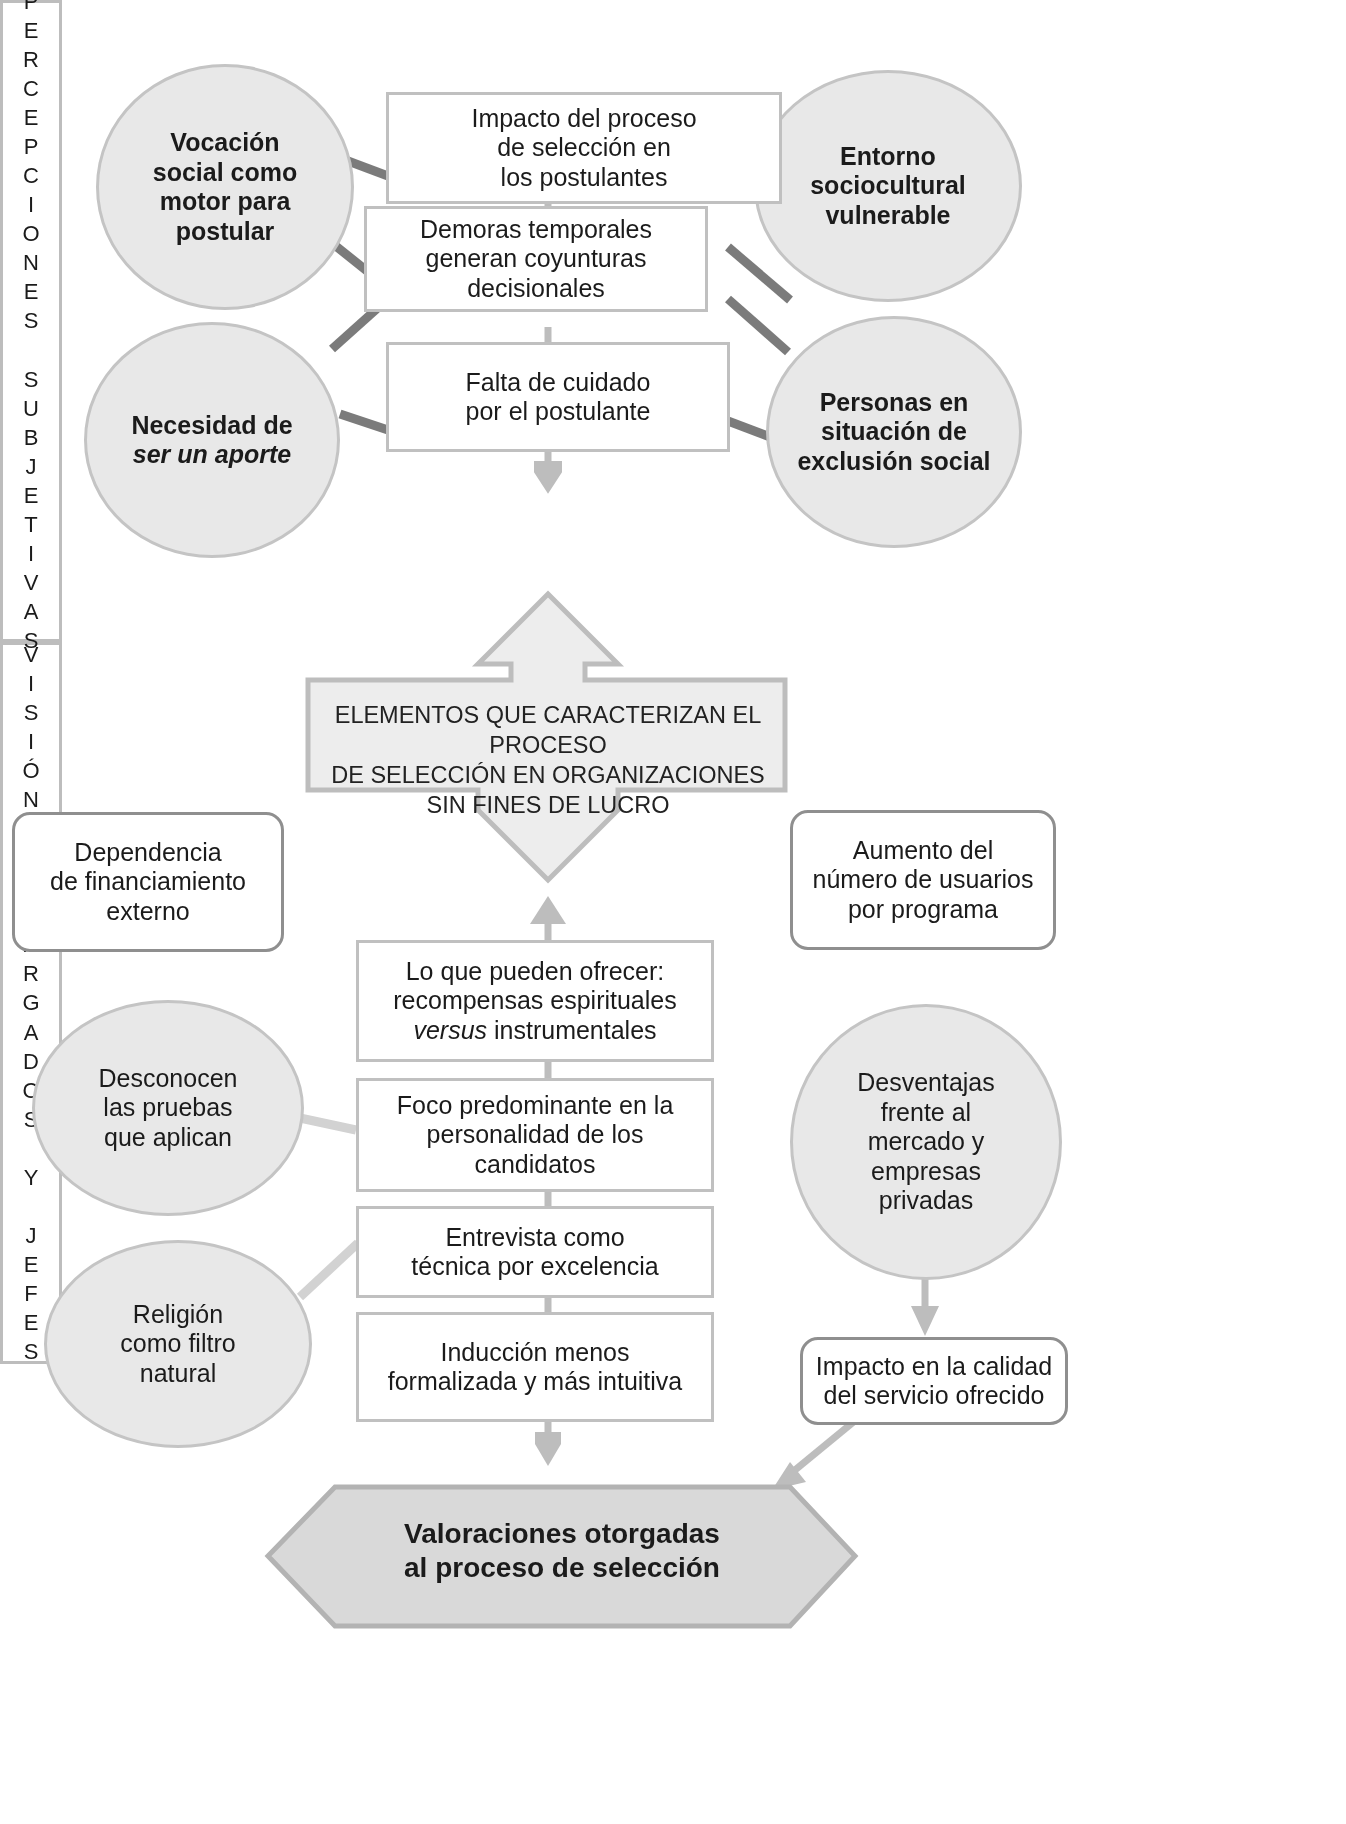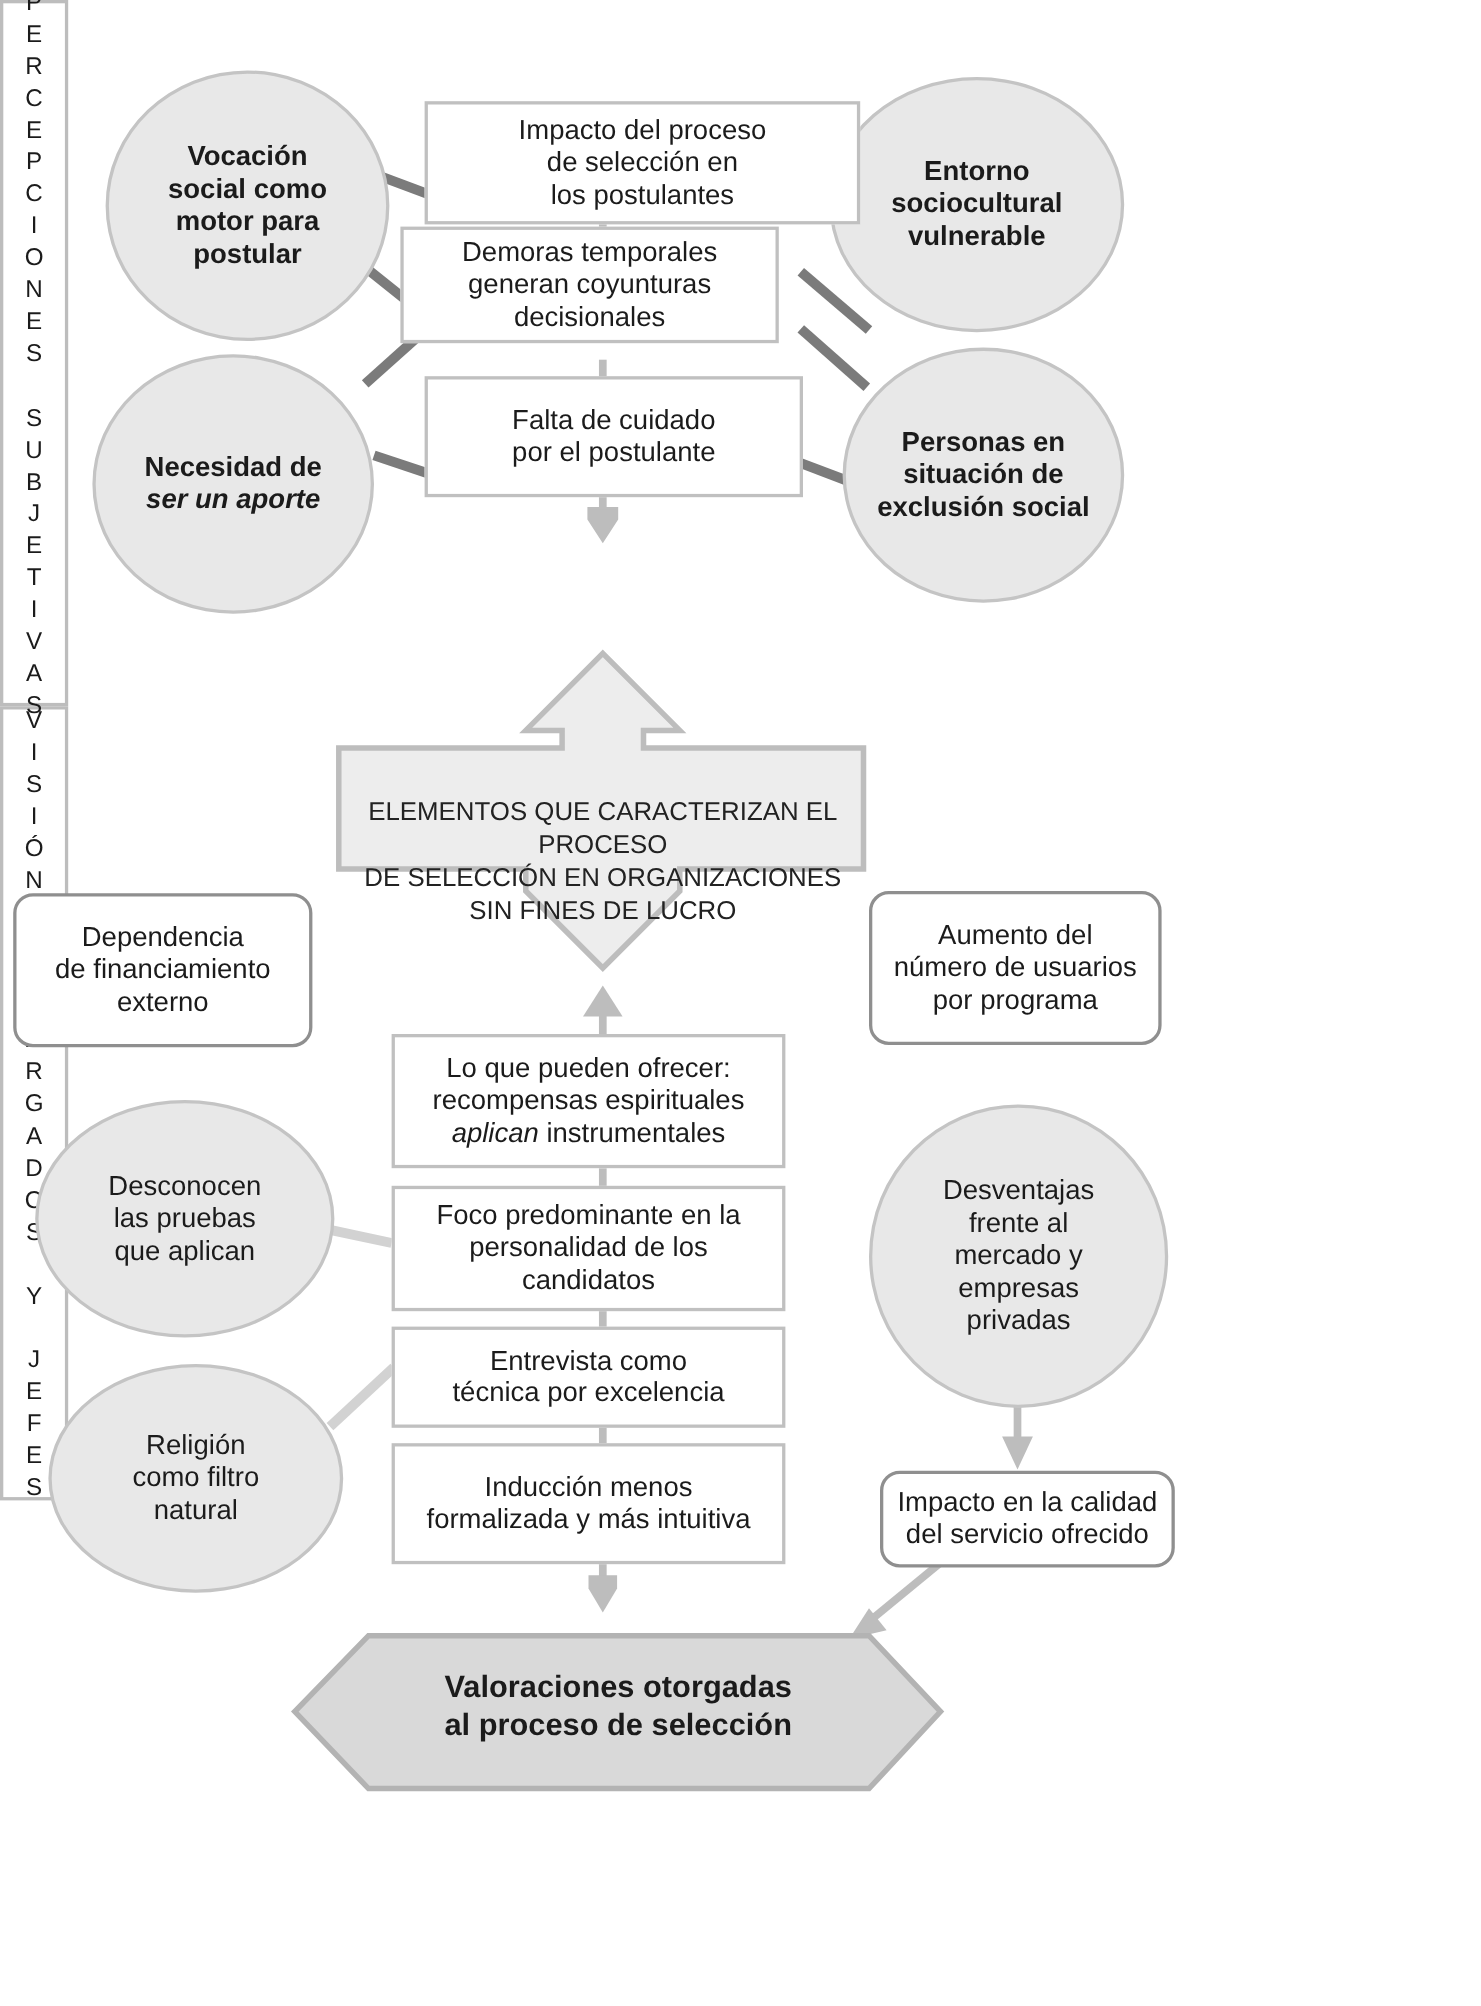--- a/index.html
+++ b/index.html
@@ -198,21 +198,21 @@
 
 Y
 
 J
 E
 F
 E
 S</span>
   </div>
 
-  <div class="bigarrow" style="left:308px;top:626px;width:480px;height:290px;">
+  <div class="bigarrow" style="left:308px;top:604px;width:480px;height:290px;">
     <span class="lbl">ELEMENTOS QUE CARACTERIZAN EL PROCESO<br>DE SELECCIÓN EN ORGANIZACIONES<br>SIN FINES DE LUCRO</span>
   </div>
 
   <div class="node roundrect" style="left:12px;top:812px;width:272px;height:140px;">
     <span class="lbl">Dependencia<br>de financiamiento<br>externo</span>
   </div>
 
   <div class="node roundrect" style="left:790px;top:810px;width:266px;height:140px;">
     <span class="lbl">Aumento del<br>número de usuarios<br>por programa</span>
   </div>
@@ -227,21 +227,21 @@
 
   <div class="node ellipse" style="left:44px;top:1240px;width:268px;height:208px;">
     <span class="lbl">Religión<br>como filtro<br>natural</span>
   </div>
 
   <div class="node ellipse" style="left:790px;top:1004px;width:272px;height:276px;">
     <span class="lbl">Desventajas<br>frente al<br>mercado y<br>empresas<br>privadas</span>
   </div>
 
   <div class="node rect" style="left:356px;top:940px;width:358px;height:122px;">
-    <span class="lbl">Lo que pueden ofrecer:<br>recompensas espirituales<br><i>aplican</i> instrumentales</span>
+    <span class="lbl">Lo que pueden ofrecer:<br>recompensas espirituales<br><i>versus</i> instrumentales</span>
   </div>
 
   <div class="node rect" style="left:356px;top:1078px;width:358px;height:114px;">
     <span class="lbl">Foco predominante en la<br>personalidad de los<br>candidatos</span>
   </div>
 
   <div class="node rect" style="left:356px;top:1206px;width:358px;height:92px;">
     <span class="lbl">Entrevista como<br>técnica por excelencia</span>
   </div>
 

